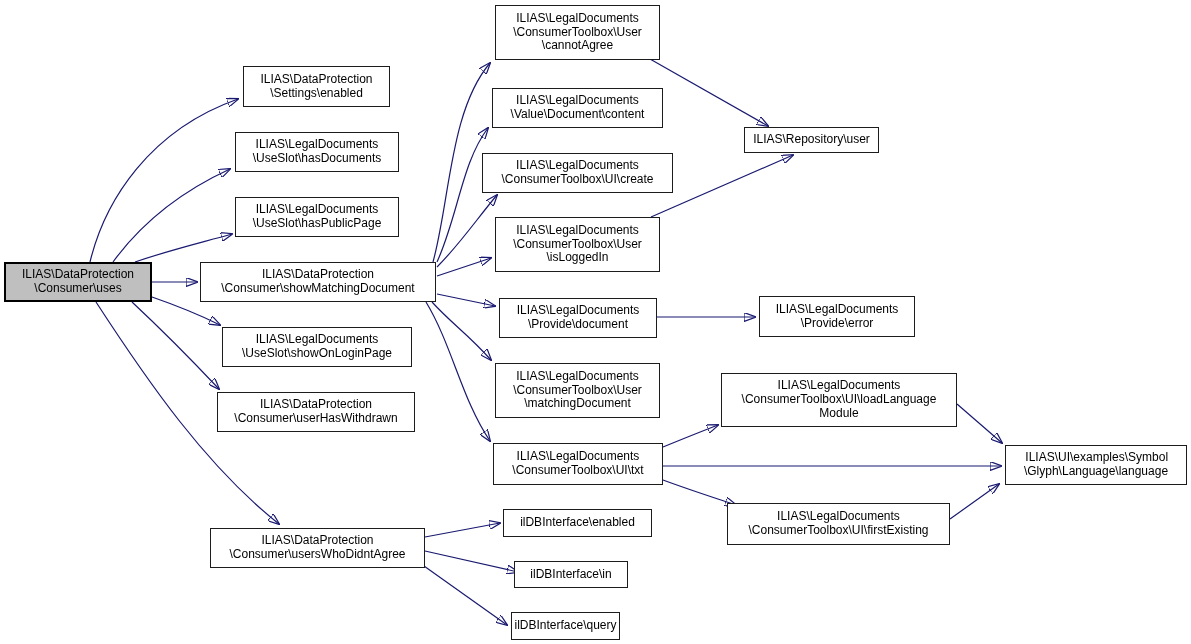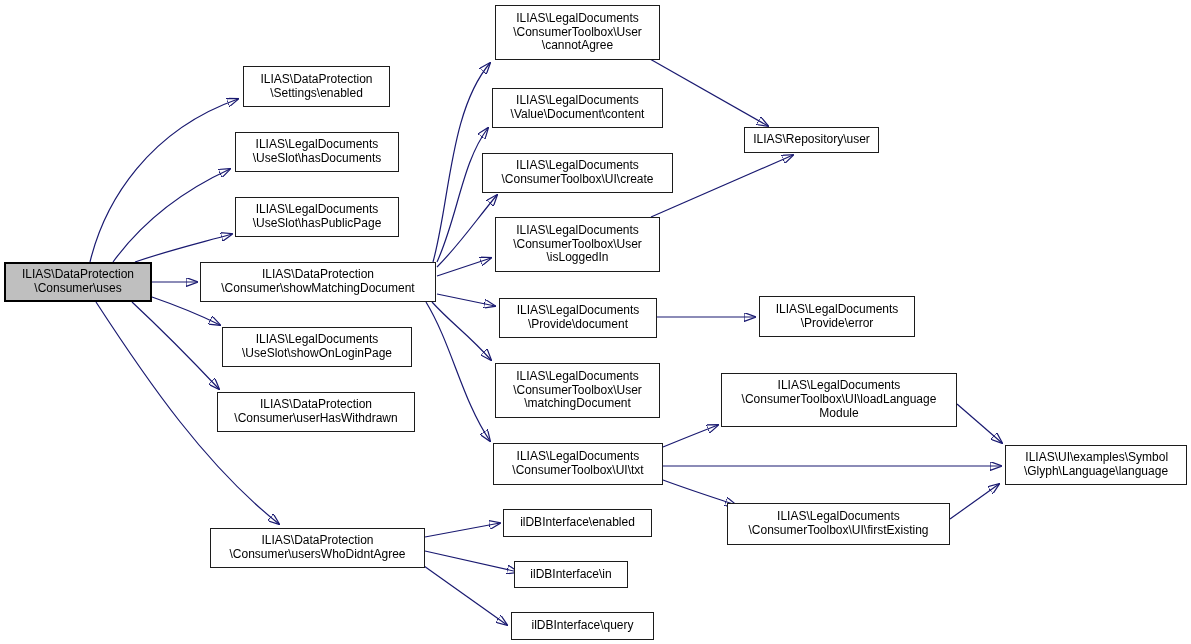--- a/index.html
+++ b/index.html
@@ -122,21 +122,21 @@
 \ConsumerToolbox\User
 \matchingDocument</div>
 
   <div class="node" style="left:493px; top:443px; width:170px; height:42px;">ILIAS\LegalDocuments
 \ConsumerToolbox\UI\txt</div>
 
   <div class="node" style="left:503px; top:509px; width:149px; height:28px;">ilDBInterface\enabled</div>
 
   <div class="node" style="left:514px; top:561px; width:114px; height:27px;">ilDBInterface\in</div>
 
-  <div class="node" style="left:511px; top:612px; width:143px; height:28px;">ilDBInterface\query</div>
+  <div class="node" style="left:511px; top:612px; width:109px; height:28px;">ilDBInterface\query</div>
 
   <div class="node" style="left:744px; top:127px; width:135px; height:26px;">ILIAS\Repository\user</div>
 
   <div class="node" style="left:759px; top:296px; width:156px; height:41px;">ILIAS\LegalDocuments
 \Provide\error</div>
 
   <div class="node" style="left:721px; top:373px; width:236px; height:54px;">ILIAS\LegalDocuments
 \ConsumerToolbox\UI\loadLanguage
 Module</div>
 

